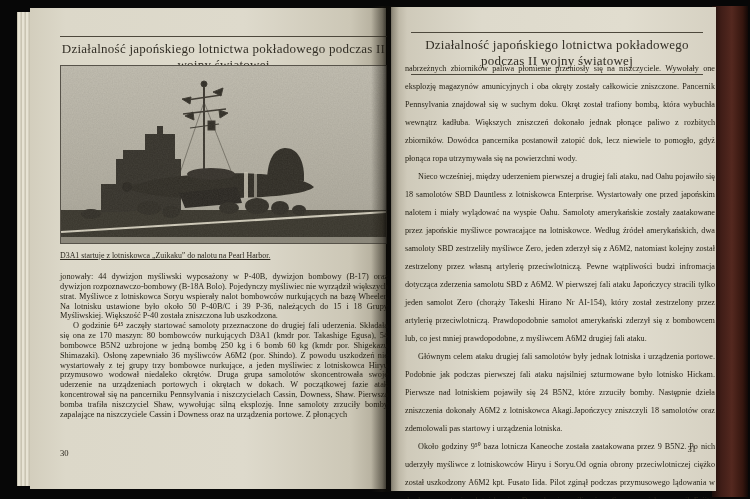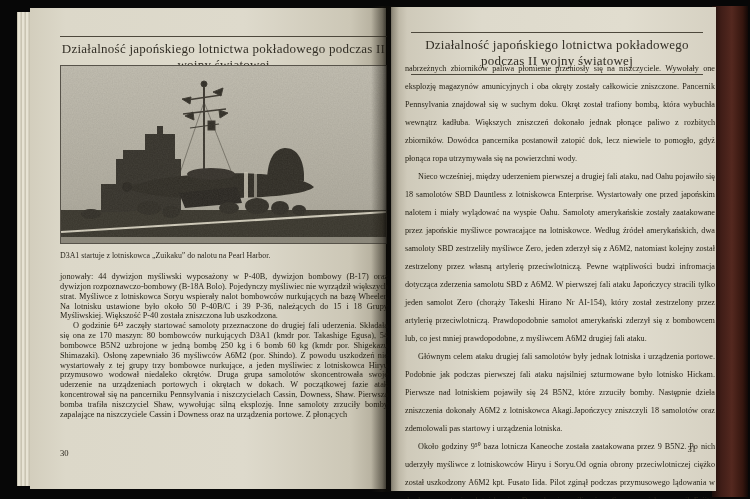--- a/index.html
+++ b/index.html
@@ -40,21 +40,21 @@
   }
   .page-left .running-head{left:30px;top:28px;width:327px;}
   .page-right .running-head{left:20px;top:25px;width:292px;}
   .photo{
     position:absolute;left:30px;top:57px;width:325px;height:177px;
     border:1px solid #57534a;background:#b9b5a9;
   }
   .photo svg{display:block;width:100%;height:100%;}
   .caption{
     position:absolute;left:30px;top:243px;width:327px;
-    font-size:7.9px;color:#2b271e;
+    font-size:7.9px;color:#2b271e;text-decoration:underline;
   }
   .bodytext{
     position:absolute;text-align:justify;color:#262217;
   }
   .page-left .bodytext{left:30px;top:264px;width:328px;font-size:8.3px;line-height:9.85px;}
   .page-right .bodytext{left:14px;top:53px;width:310px;font-size:8.2px;line-height:18px;}
   .bodytext p{margin:0;}
   .bodytext p.indent{text-indent:13px;}
   .pagenum{position:absolute;font-size:8.6px;color:#2b271e;}
   .page-left .pagenum{left:30px;top:440px;}

